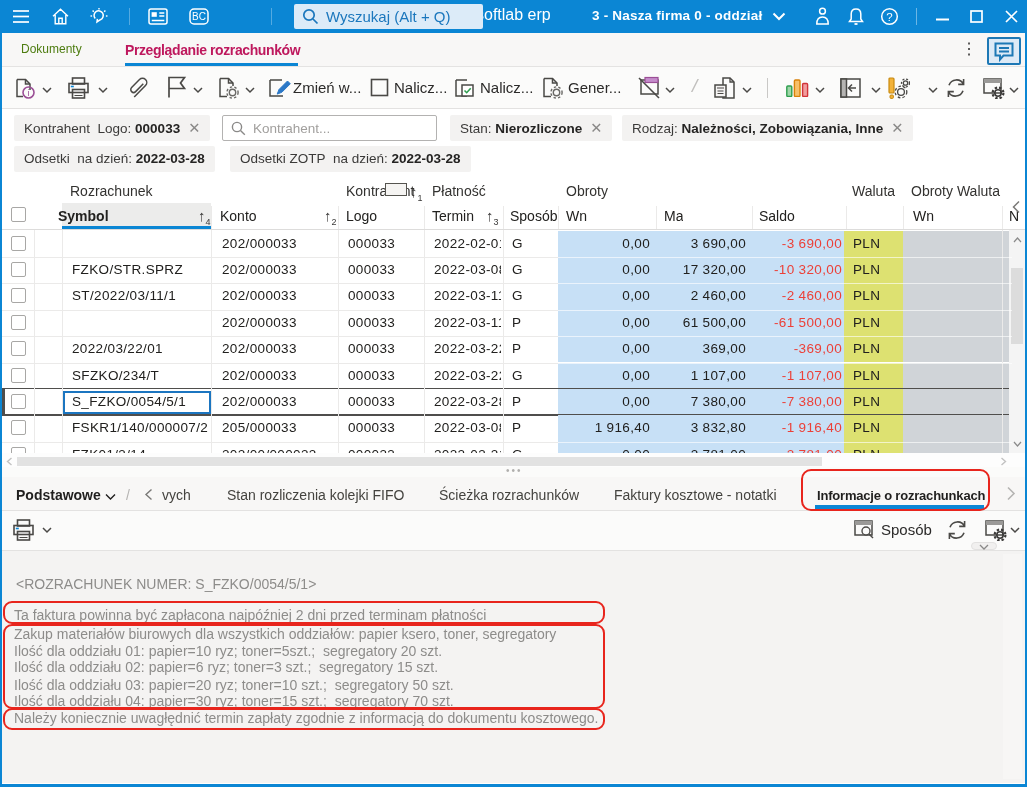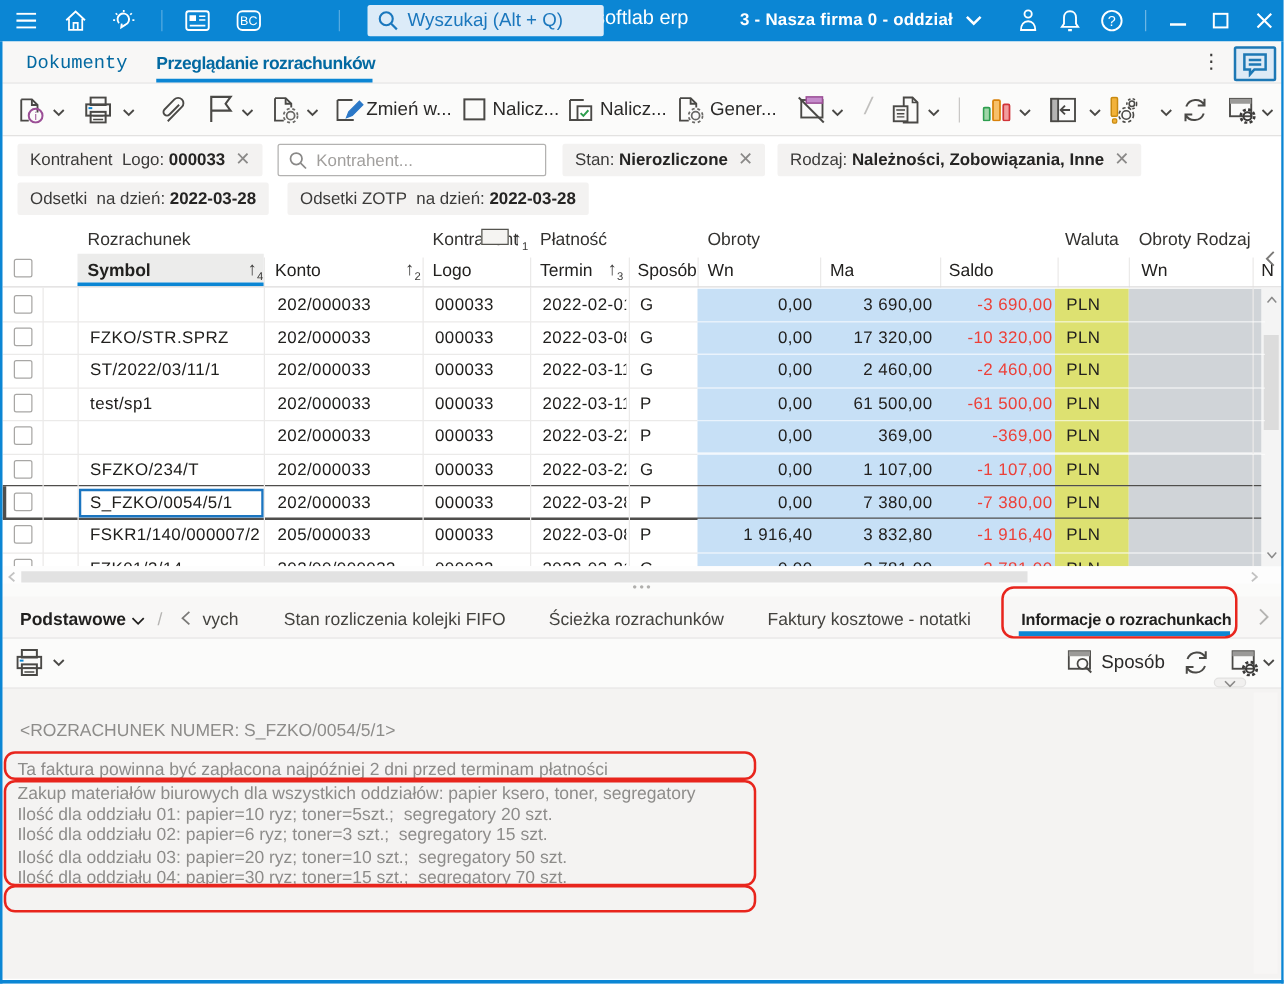--- a/index.html
+++ b/index.html
@@ -15,22 +15,22 @@
   #titlebar { left:0; top:0; width:1027px; height:33px; background:#0b86d4; color:#fff; z-index:40; }
   #titlebar svg { position:absolute; }
   .tsep { position:absolute; top:8px; width:1px; height:17px; background:rgba(255,255,255,.30); }
   #searchbox { position:absolute; left:294px; top:4px; width:189px; height:25px; background:#dcebf8; border-radius:2px; }
   #searchbox .stxt { position:absolute; left:32px; top:4px; font-size:15px; color:#1b77bd; }
   #brand { position:absolute; left:476px; top:6px; font-size:16px; color:#fff; }
   #company { position:absolute; left:592px; top:8px; font-size:13.5px; font-weight:bold; letter-spacing:0.2px; color:#fff; }
 
   
   #tabrow { left:2px; top:33px; width:1023px; height:34px; background:#f8f7f6; border-bottom:1px solid #e4e3e2; }
-  #tabrow .tab1 { position:absolute; left:19px; top:9px; font-size:15px; color:#0369a1;font-family:Liberation Mono, monospace; }
-  #tabrow .tab2 { position:absolute; left:123px; top:9px; font-size:14px; letter-spacing:-0.4px; font-weight:bold; color:#0369a1; }
+  #tabrow .tab1 { position:absolute; left:19px; top:9px; font-size:12px; color:#4d7c0f; }
+  #tabrow .tab2 { position:absolute; left:123px; top:9px; font-size:14px; letter-spacing:-0.4px; font-weight:bold; color:#be185d; }
   #tabrow .underline { position:absolute; left:123px; top:30px; width:173px; height:3px; background:#0b86d4; }
   #tabrow .dots { position:absolute; left:959px; top:6px; font-size:16px; color:#3b3a39; }
   #chatbtn { position:absolute; left:985px; top:4px; width:34px; height:28px; background:#ddeaf6; border:2px solid #1d78b5; border-radius:2px; }
 
   
   #toolbar { left:2px; top:67px; width:1023px; height:42px; background:#fbfbfa; border-bottom:1px solid #e3e2e1; }
   #toolbar svg, #toolbar .tbtxt { position:absolute; }
   .tbtxt { font-size:15px; color:#2b2a29; top:12px; }
   .caret { position:absolute; width:10px; height:10px; }
   .slash { position:absolute; top:8px; font-size:19px; color:#c0bfbd; font-style:italic; }
@@ -293,25 +293,25 @@
 <div class="abs chip" style="left:14px; top:146px;">Odsetki&nbsp; na dzień: <b>2022-03-28</b></div>
 <div class="abs chip" style="left:230px; top:146px;">Odsetki ZOTP&nbsp; na dzień: <b>2022-03-28</b></div>
 <div class="abs" id="tbl">
 <div class="gh" style="left:68px">Rozrachunek</div>
 <div class="gh" style="left:344px">Kontrahent</div>
 <div style="position:absolute;left:383px;top:3px;width:22px;height:13px;background:#f5f4f2;border:1.5px solid #55544f;"></div>
 <div class="sort" style="left:408px;top:-2px;">↑<sub>1</sub></div>
 <div class="gh" style="left:430px">Płatność</div>
 <div class="gh" style="left:564px">Obroty</div>
 <div class="gh" style="left:850px">Waluta</div>
-<div class="gh" style="left:909px">Obroty Rodzaj</div>
+<div class="gh" style="left:909px">Obroty Waluta</div>
 <div style="position:absolute;left:60px;top:23px;width:149px;height:23px;background:#ececeb;"></div>
 <div style="position:absolute;left:60px;top:46px;width:149px;height:3px;background:#0b86d4;"></div>
 <div class="cb" style="top:27px"></div>
-<div class="ch" style="left:68px"><b>Symbol</b></div>
+<div class="ch" style="left:56px"><b>Symbol</b></div>
 <div class="sort" style="left:196px">↑<sub>4</sub></div>
 <div class="ch" style="left:218px">Konto</div>
 <div class="sort" style="left:322px">↑<sub>2</sub></div>
 <div class="ch" style="left:344px">Logo</div>
 <div class="ch" style="left:430px">Termin</div>
 <div class="sort" style="left:484px">↑<sub>3</sub></div>
 <div class="ch" style="left:508px">Sposób</div>
 <div class="ch" style="left:564px">Wn</div>
 <div class="ch" style="left:662px">Ma</div>
 <div class="ch" style="left:757px">Saldo</div>
@@ -376,37 +376,37 @@
 <div class="cell num neg" style="left:750px;width:90px">-2 460,00</div>
 <div class="cell" style="left:851px;width:52px">PLN</div>
 </div>
 <div style="position:absolute;left:0;top:129.7px;width:556px;height:1px;background:#ebeae9;z-index:2;"></div>
     <div style="position:absolute;left:556px;top:129.7px;width:454px;height:1px;background:rgba(255,255,255,0.62);z-index:2;"></div>
 <div class="row" style="top:129.7px">
 <div class="cb"></div>
 <div class="cell" style="left:556px;width:285.5px;background:#c7e0f6;"></div>
 <div class="cell" style="left:841.5px;width:59.5px;background:#dde171;"></div>
 <div class="cell" style="left:901px;width:124px;background:#d0d4d8;"></div>
-<div class="cell" style="left:70px;width:139px">test/sp1</div>
 <div class="cell" style="left:220px;width:116px">202/000033</div>
 <div class="cell" style="left:346px;width:76px">000033</div>
 <div class="cell" style="left:432px;width:66.5px">2022-03-11</div>
 <div class="cell" style="left:510px;width:46px">P</div>
 <div class="cell num" style="left:556px;width:92px">0,00</div>
 <div class="cell num" style="left:654px;width:90px">61 500,00</div>
 <div class="cell num neg" style="left:750px;width:90px">-61 500,00</div>
 <div class="cell" style="left:851px;width:52px">PLN</div>
 </div>
 <div style="position:absolute;left:0;top:156.1px;width:556px;height:1px;background:#ebeae9;z-index:2;"></div>
     <div style="position:absolute;left:556px;top:156.1px;width:454px;height:1px;background:rgba(255,255,255,0.62);z-index:2;"></div>
 <div class="row" style="top:156.1px">
 <div class="cb"></div>
 <div class="cell" style="left:556px;width:285.5px;background:#c7e0f6;"></div>
 <div class="cell" style="left:841.5px;width:59.5px;background:#dde171;"></div>
 <div class="cell" style="left:901px;width:124px;background:#d0d4d8;"></div>
+<div class="cell" style="left:70px;width:139px">2022/03/22/01</div>
 <div class="cell" style="left:220px;width:116px">202/000033</div>
 <div class="cell" style="left:346px;width:76px">000033</div>
 <div class="cell" style="left:432px;width:66.5px">2022-03-22</div>
 <div class="cell" style="left:510px;width:46px">P</div>
 <div class="cell num" style="left:556px;width:92px">0,00</div>
 <div class="cell num" style="left:654px;width:90px">369,00</div>
 <div class="cell num neg" style="left:750px;width:90px">-369,00</div>
 <div class="cell" style="left:851px;width:52px">PLN</div>
 </div>
 <div style="position:absolute;left:0;top:182.5px;width:556px;height:1px;background:#ebeae9;z-index:2;"></div>
@@ -568,16 +568,17 @@
 </div>
 <div class="abs" id="panel">
   <div style="position:absolute;left:1001px;top:3px;width:19px;height:225px;background:#f7f6f5;"></div>
   <span class="ptxt" style="left:14px;top:25px;">&lt;ROZRACHUNEK NUMER: S_FZKO/0054/5/1&gt;</span>
   <span class="ptxt" style="left:12px;top:56px;">Ta faktura powinna być zapłacona najpóźniej 2 dni przed terminam płatności</span>
   <span class="ptxt" style="left:12px;top:74.5px;">Zakup materiałów biurowych dla wszystkich oddziałów: papier ksero, toner, segregatory</span>
   <span class="ptxt" style="left:12px;top:91.5px;">Ilość dla oddziału 01: papier=10 ryz; toner=5szt.;&nbsp; segregatory 20 szt.</span>
   <span class="ptxt" style="left:12px;top:108px;">Ilość dla oddziału 02: papier=6 ryz; toner=3 szt.;&nbsp; segregatory 15 szt.</span>
   <span class="ptxt" style="left:12px;top:126px;">Ilość dla oddziału 03: papier=20 ryz; toner=10 szt.;&nbsp; segregatory 50 szt.</span>
   <span class="ptxt" style="left:12px;top:141.5px;">Ilość dla oddziału 04: papier=30 ryz; toner=15 szt.;&nbsp; segregatory 70 szt.</span>
+  <span class="ptxt" style="left:12px;top:158.5px;">Należy koniecznie uwagłędnić termin zapłaty zgodnie z informacją do dokumentu kosztowego.</span>
   <div class="redbox" style="left:1px;top:50px;width:602px;height:23px;border-radius:9px;"></div>
   <div class="redbox" style="left:1px;top:73px;width:602px;height:85px;border-radius:9px;"></div>
   <div class="redbox" style="left:1px;top:157px;width:602px;height:22px;border-radius:9px;"></div>
 </div>
 
 </body></html>

